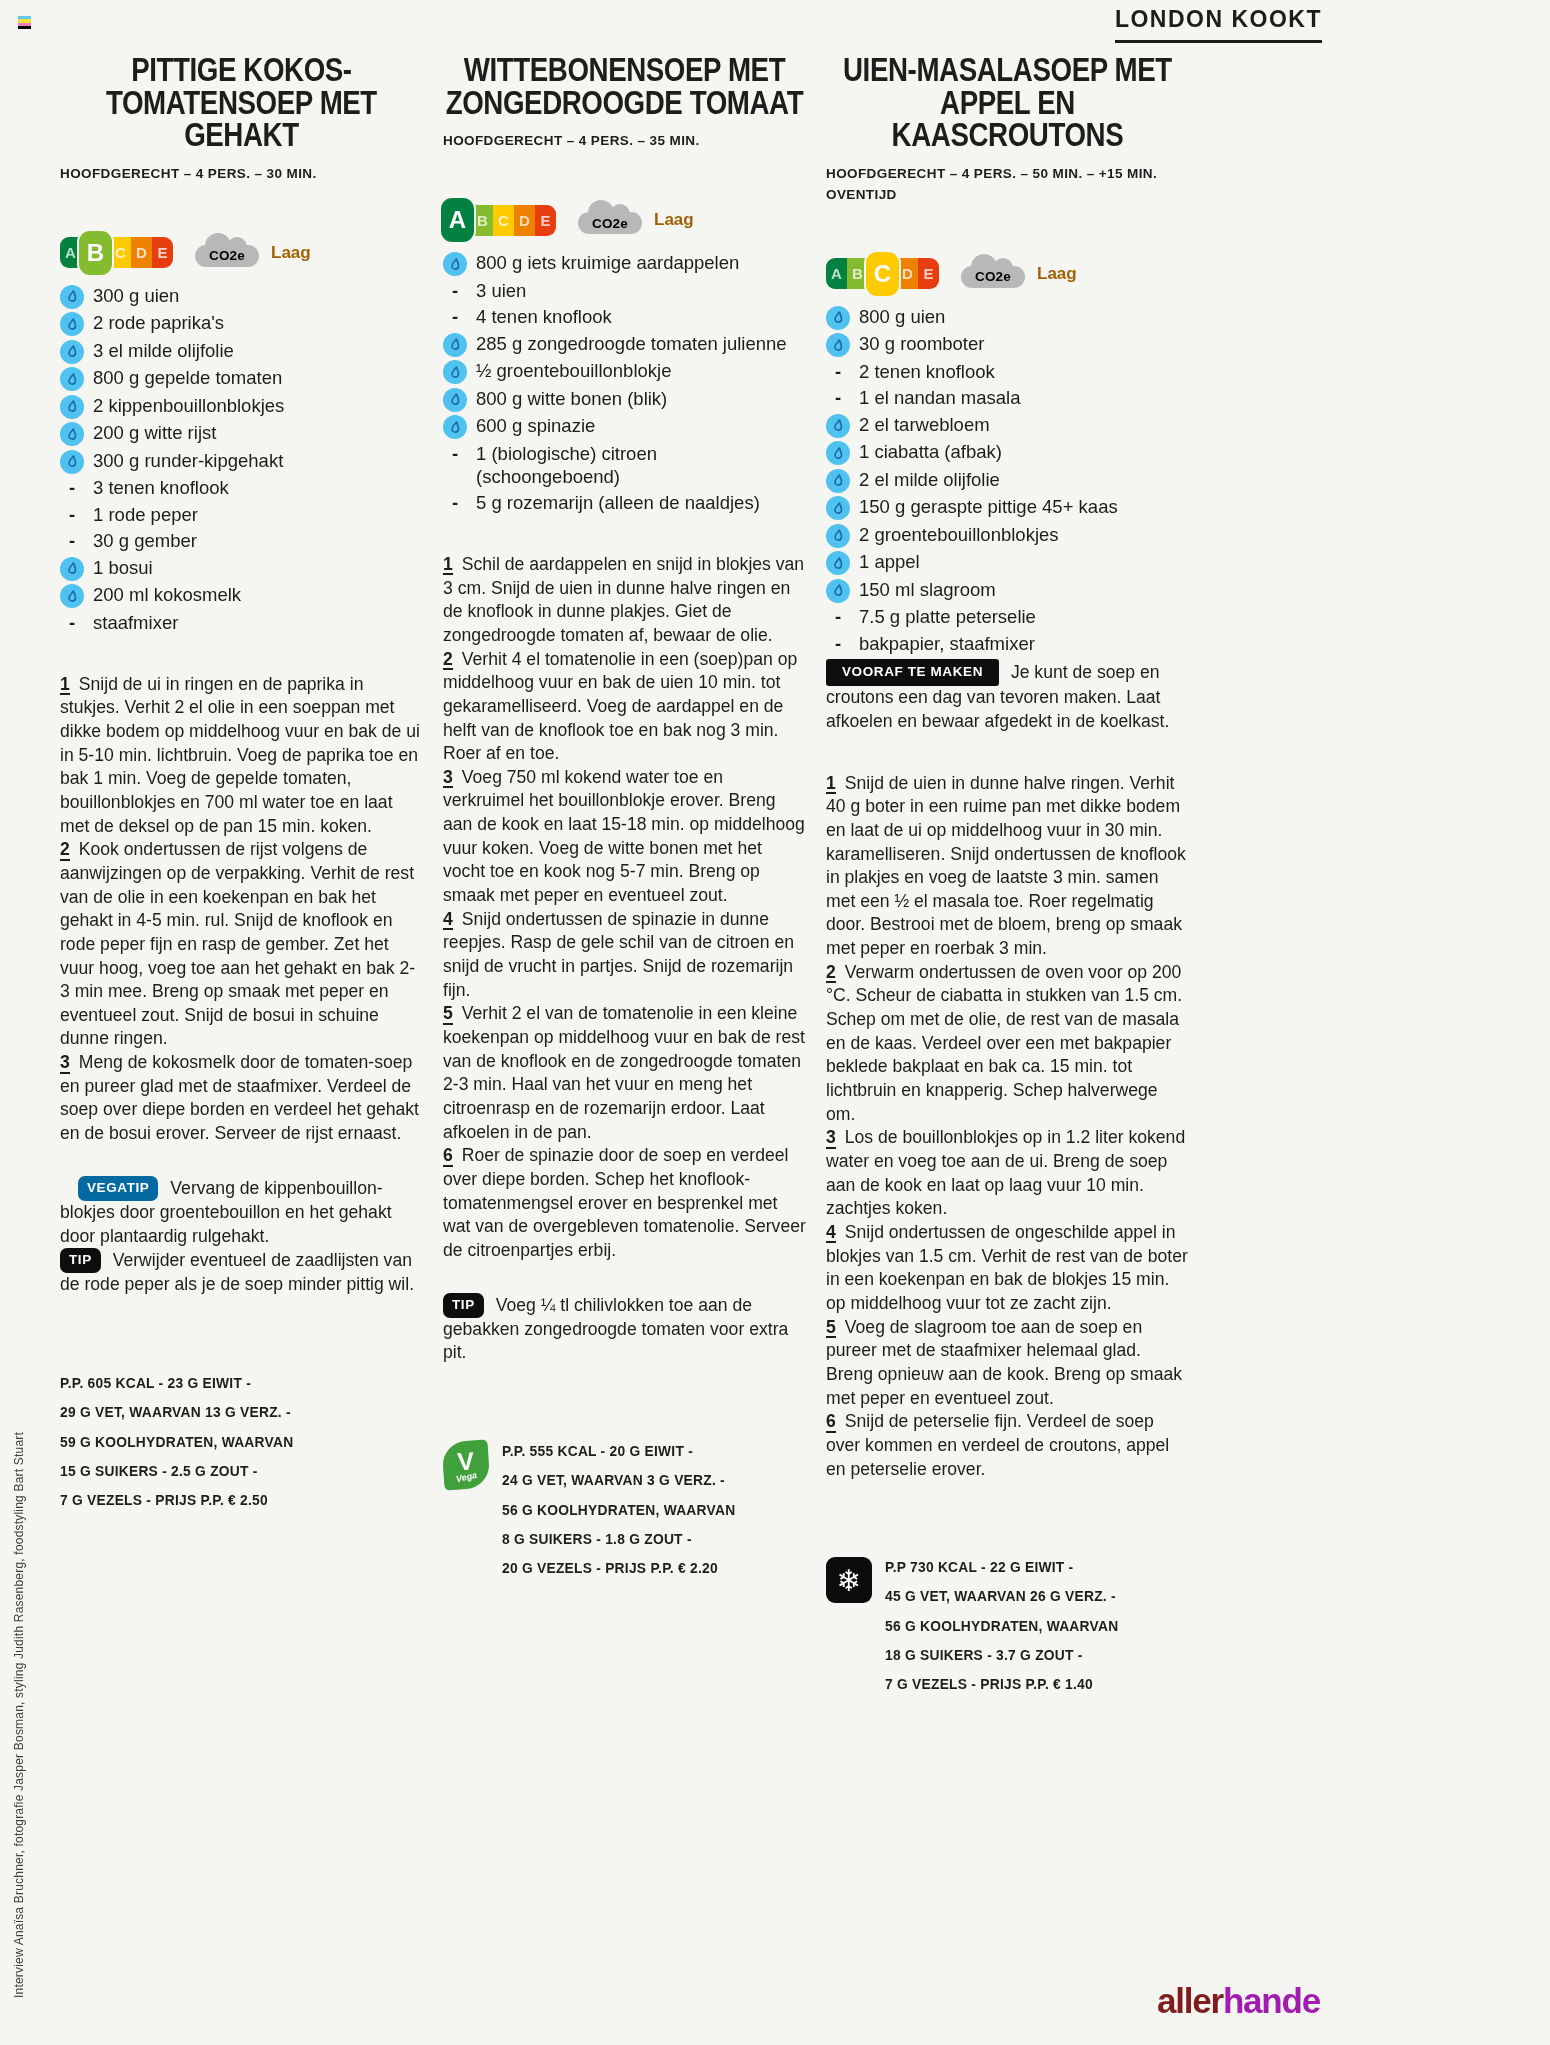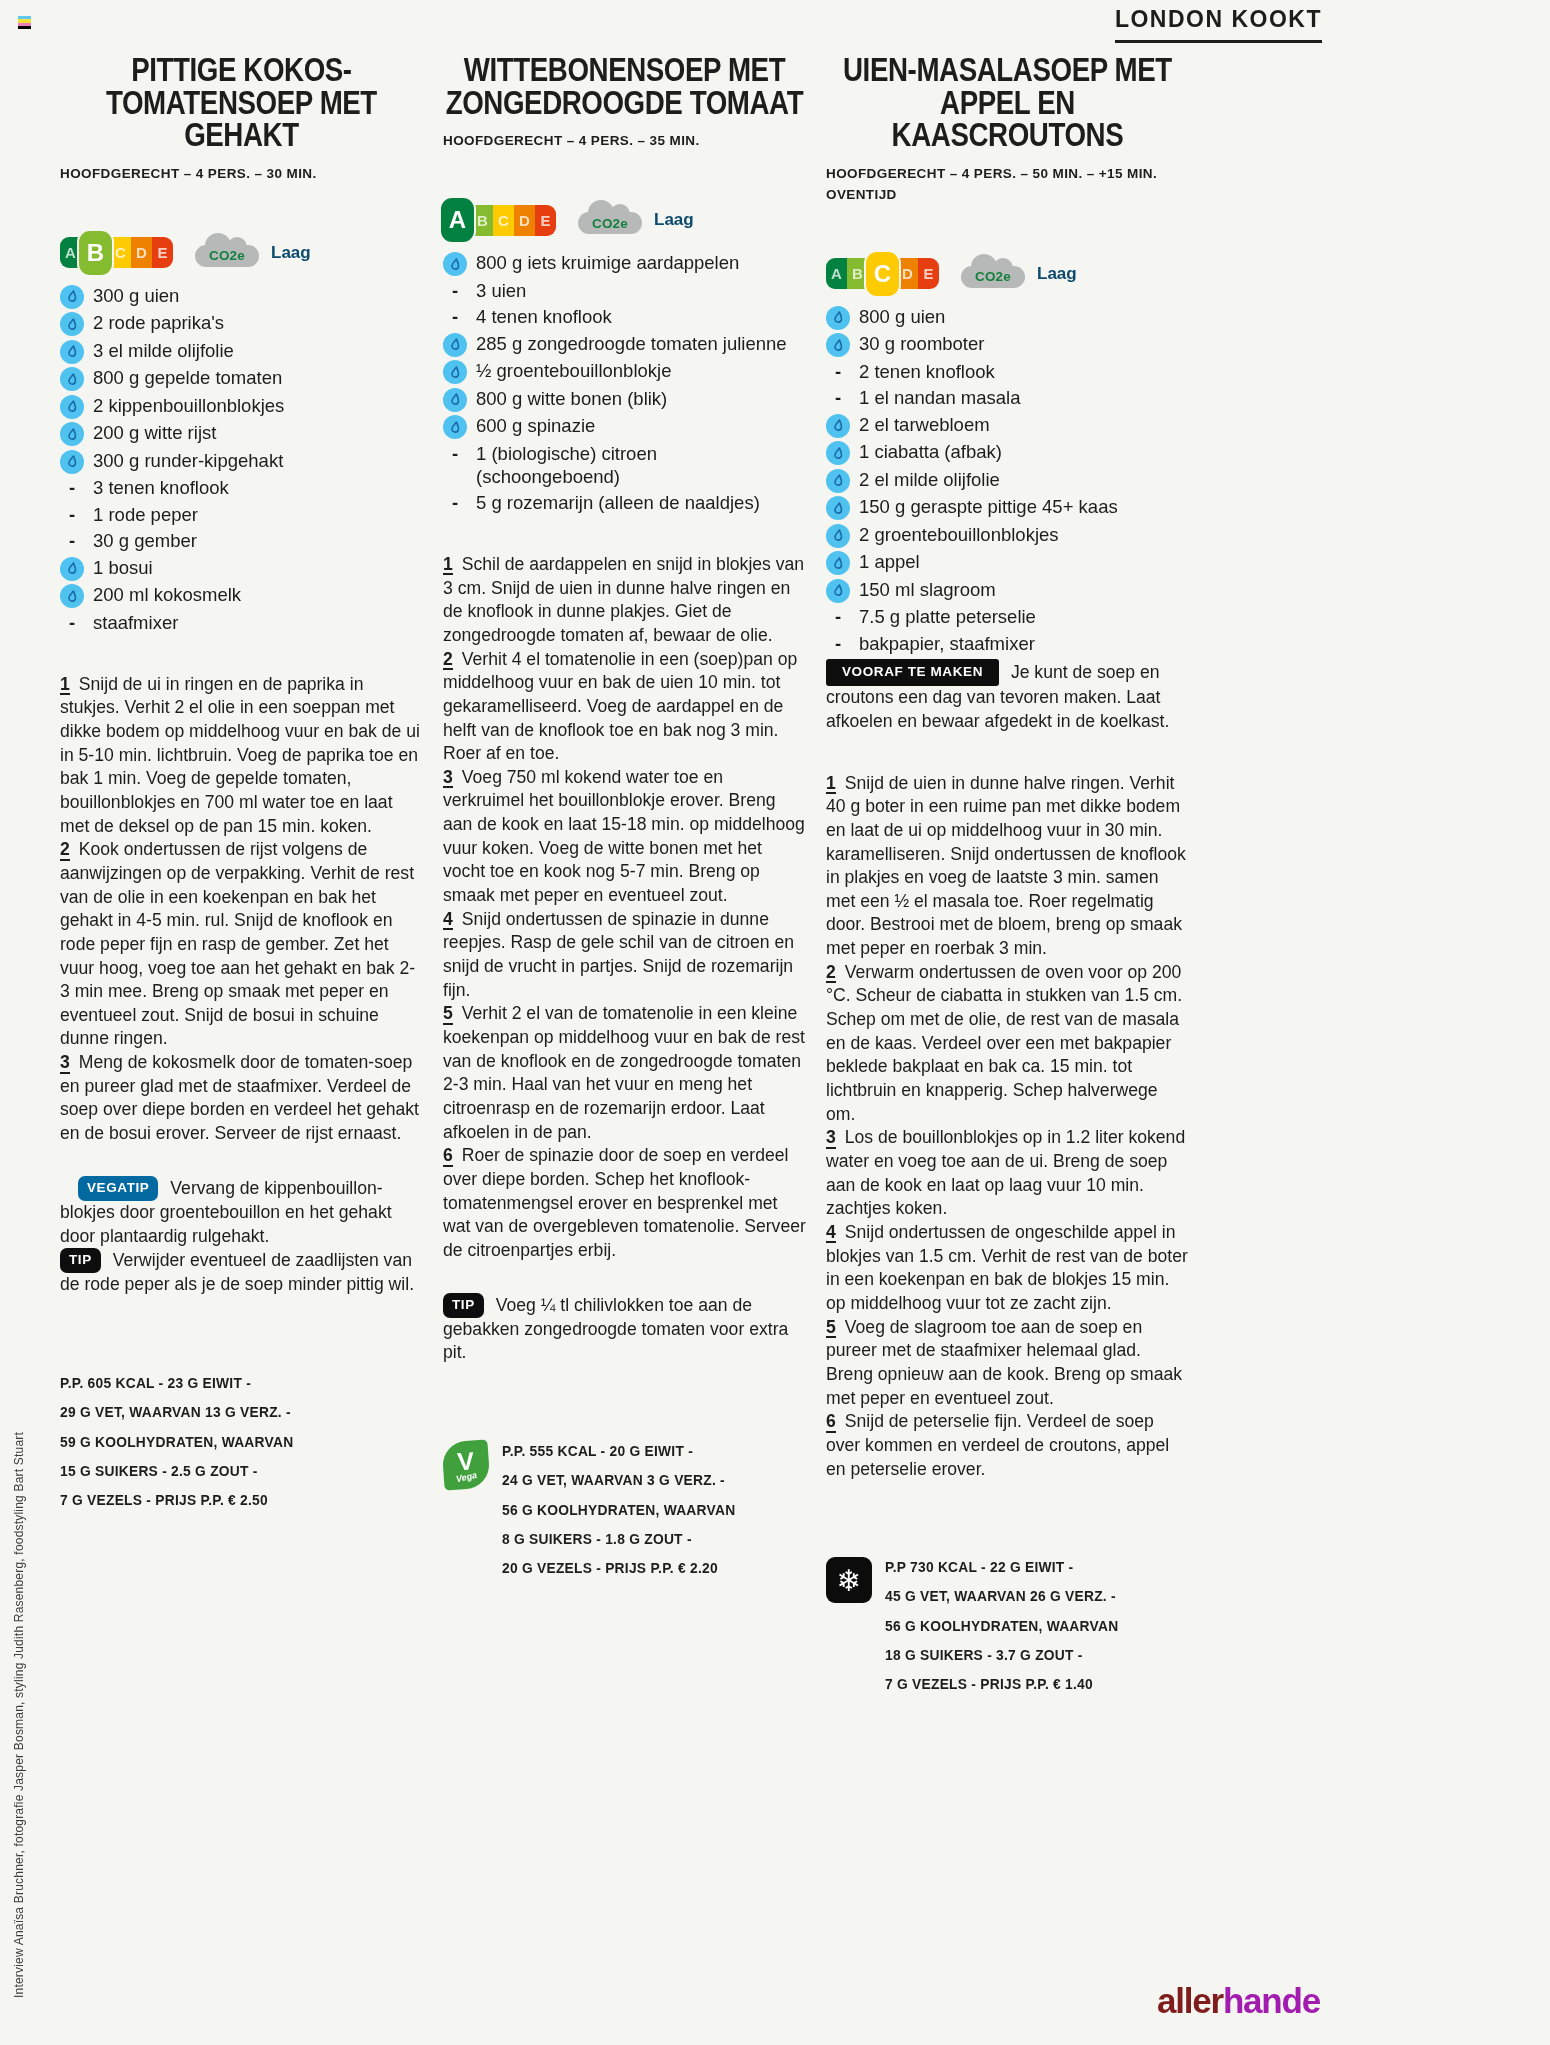--- a/index.html
+++ b/index.html
@@ -62,22 +62,22 @@
     width:33px; height:44px; border-radius:11px; margin:0 -2px;
     color:#fff; font-size:24px; box-shadow:0 0 0 2px #f5f5f2; z-index:1;
   }
   .co2 { position:relative; margin-left:22px; width:64px; height:28px; }
   .co2 .puff1, .co2 .puff2, .co2 .base { position:absolute; background:#b6b9b8; }
   .co2 .base { left:0; top:6px; width:64px; height:22px; border-radius:12px; }
   .co2 .puff1 { left:10px; top:-6px; width:26px; height:26px; border-radius:50%; }
   .co2 .puff2 { left:32px; top:-2px; width:20px; height:20px; border-radius:50%; }
   .co2 .co2-text { position:absolute; left:0; top:6px; width:64px; height:22px;
     display:flex; align-items:center; justify-content:center;
-    color:#15803d; font-weight:800; font-size:13.5px; letter-spacing:.2px; z-index:1; }
-  .co2level { margin-left:12px; color:#0c4a6e; font-weight:700; font-size:17px; }
+    color:#000000; font-weight:800; font-size:13.5px; letter-spacing:.2px; z-index:1; }
+  .co2level { margin-left:12px; color:#a16207; font-weight:700; font-size:17px; }
 
   
   .ingredients { list-style:none; margin:0; padding:0; }
   .ingredients li { display:flex; align-items:flex-start; gap:9px; margin:0 0 3.5px; }
   .drop {
     flex:none; width:24px; height:24px; margin-top:0;
     border-radius:50%; background:#4fc2ef;
     display:flex; align-items:center; justify-content:center;
   }
   .drop svg { display:block; transform:rotate(10deg); }

